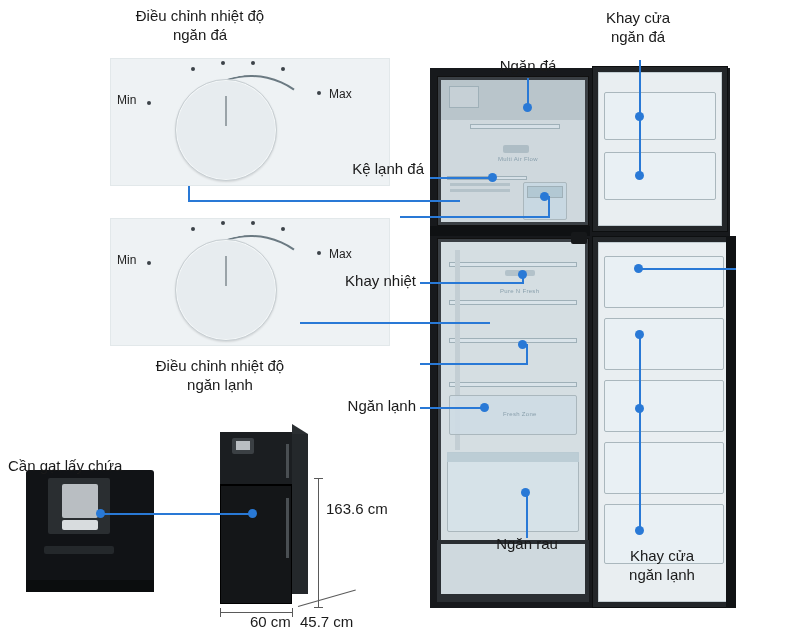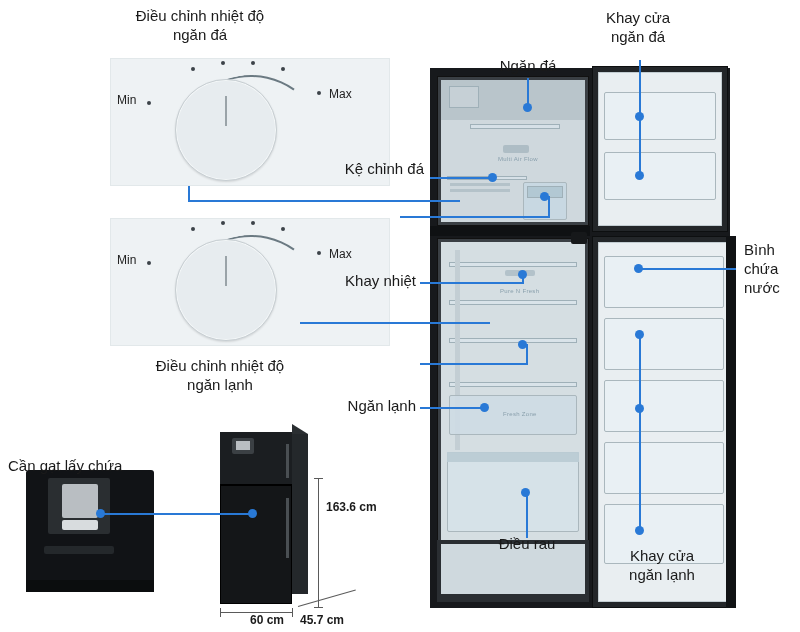--- a/index.html
+++ b/index.html
@@ -116,23 +116,22 @@
     position: absolute;
     width: 9px; height: 9px;
     border-radius: 50%;
     background: #2979d6;
   }
 
   
   .dim-line { position: absolute; background: #5a5a5a; }
   .dim-txt {
     position: absolute;
-    font-size: 12px;
+    font-size: 15px;
     color: #1a1a1a;
-    font-weight: bold;
   }
   .mini-fridge {
     position: absolute;
     background: #101214;
     border: 1px solid #000;
   }
   .dispenser-box {
     position: absolute;
     background: #111316;
     border-radius: 3px;
@@ -318,24 +317,21 @@
     <div class="line" style="left:300px; top:322px; width:190px; height:2px;"></div>
   </div>
 
   <div class="lbl center" style="left:110px; top:6px; width:180px;">Điều chỉnh nhiệt độ
 ngăn đá</div>
   <div class="lbl center" style="left:130px; top:356px; width:180px;">Điều chỉnh nhiệt độ
 ngăn lạnh</div>
   <div class="lbl center" style="left:568px; top:8px; width:140px;">Khay cửa
 ngăn đá</div>
   <div class="lbl center" style="left:468px; top:56px; width:120px;">Ngăn đá</div>
-  <div class="lbl right" style="left:290px; top:159px; width:134px;">Kệ chỉnh đá</div>
+  <div class="lbl right" style="left:290px; top:159px; width:134px;">Kệ lạnh đá</div>
   <div class="lbl right" style="left:290px; top:271px; width:126px;">Khay nhiệt</div>
-  <div class="lbl left" style="left:744px; top:240px; width:56px;">Bình
-chứa
-nước</div>
   <div class="lbl right" style="left:286px; top:396px; width:130px;">Ngăn lạnh</div>
-  <div class="lbl center" style="left:470px; top:534px; width:114px;">Điều rau</div>
+  <div class="lbl center" style="left:470px; top:534px; width:114px;">Ngăn rau</div>
   <div class="lbl center" style="left:592px; top:546px; width:140px;">Khay cửa
 ngăn lạnh</div>
   <div class="lbl left" style="left:8px; top:456px; width:190px;">Cần gạt lấy chứa</div>
 
 </div>
 
 </body></html>

